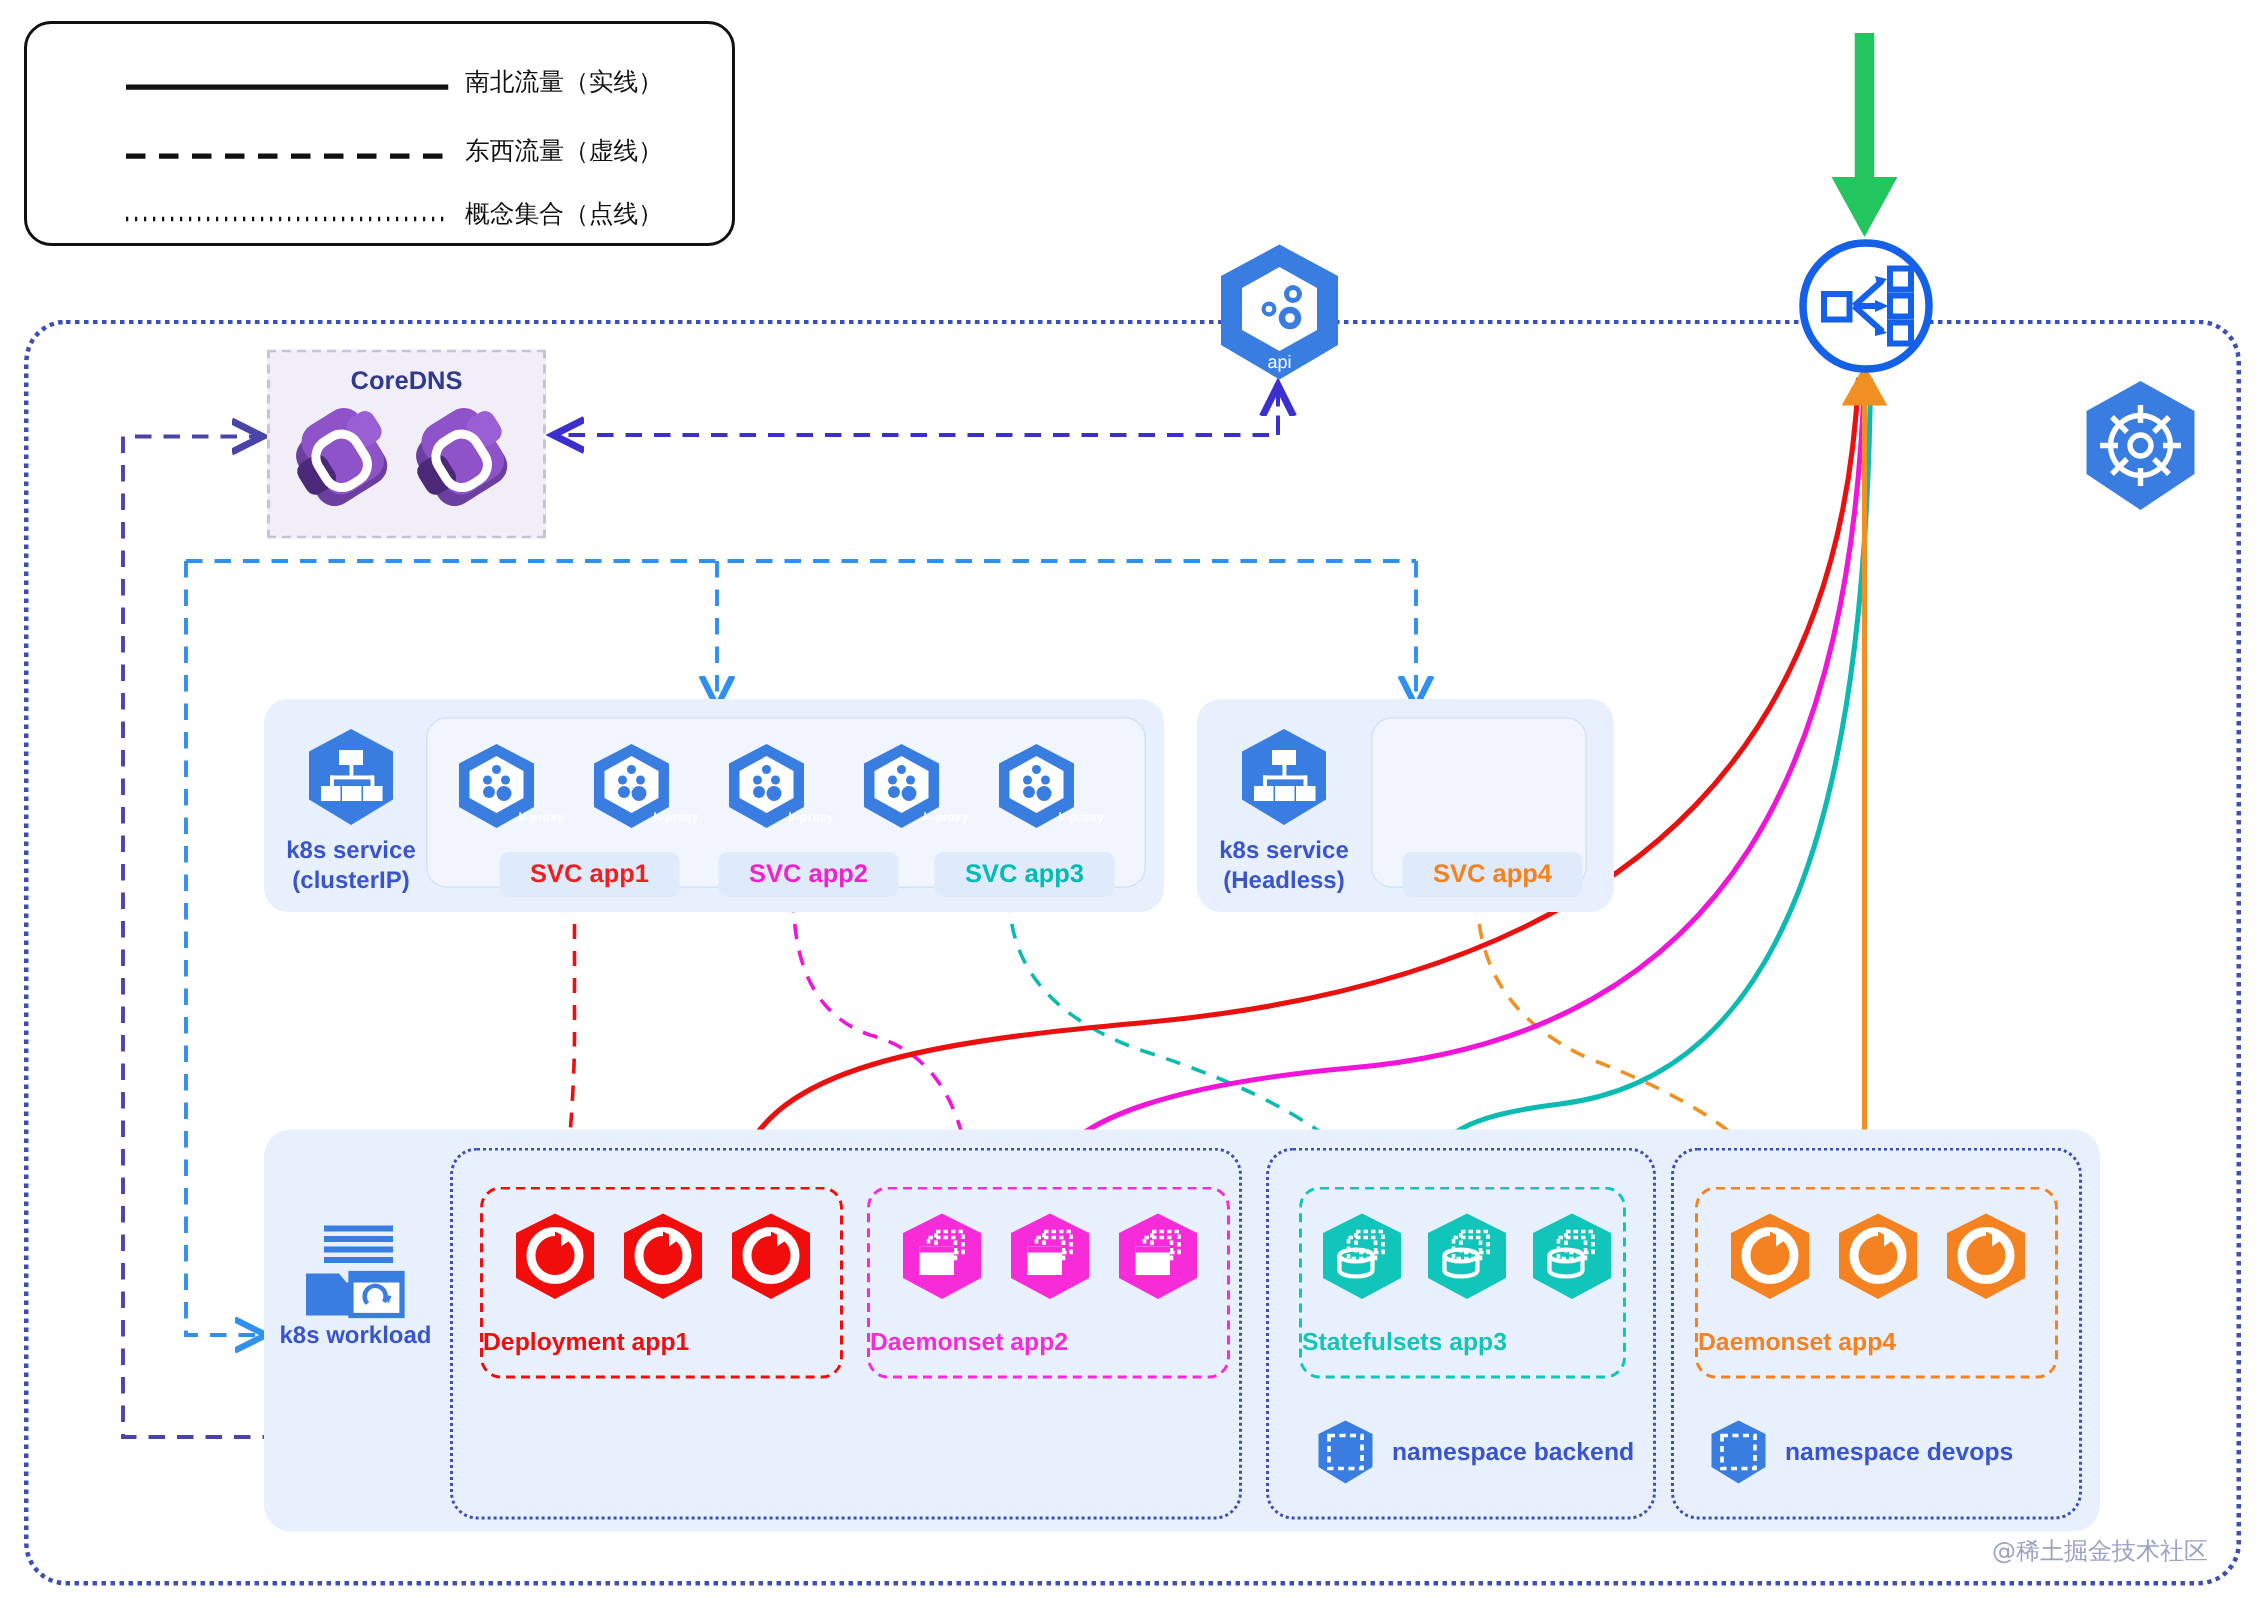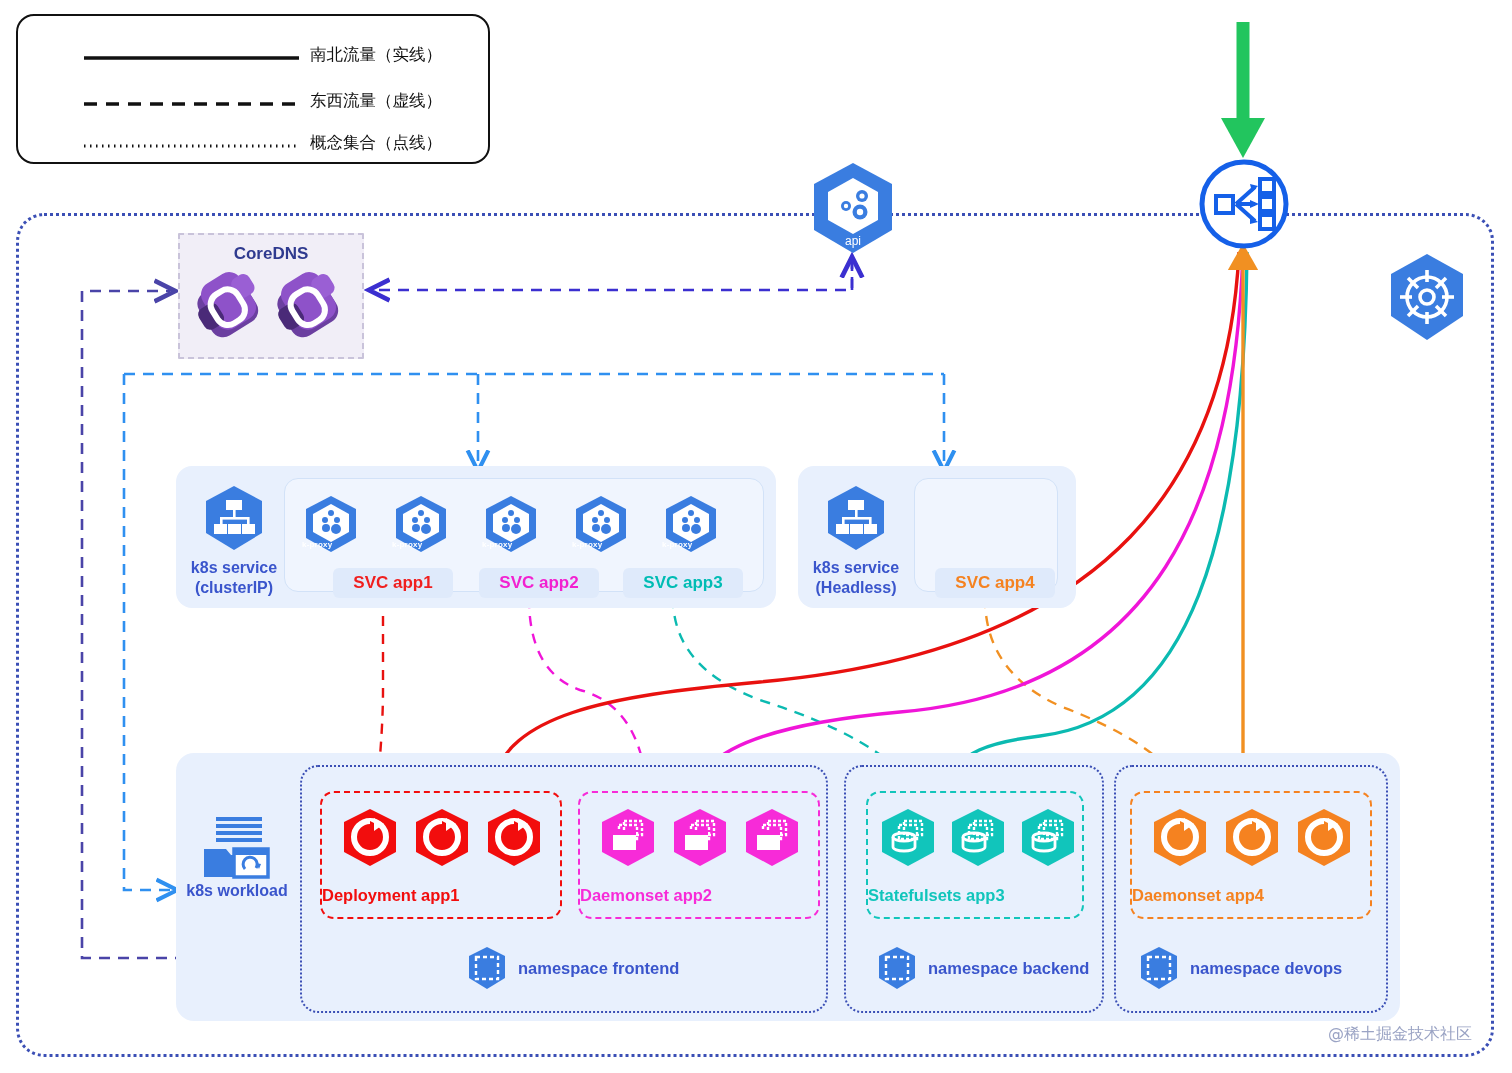--- a/index.html
+++ b/index.html
@@ -43,21 +43,21 @@
             background:#e8f0fd;border-radius:18px;z-index:3;}
   .nsbox{position:absolute;border:2.5px dotted #3b4fb5;border-radius:18px;z-index:4;}
   .appbox{position:absolute;border-radius:14px;z-index:5;}
   .applbl{position:absolute;bottom:12px;left:0;width:100%;text-align:left;
           font-size:16.5px;font-weight:bold;}
   .nslbl{position:absolute;display:flex;align-items:center;gap:10px;z-index:6;
          font-size:16.5px;font-weight:bold;color:#3a55cc;white-space:nowrap;}
 
   .hexrow{position:absolute;display:flex;align-items:center;}
   .kp{width:58px;height:62px;position:relative;}
-  .kp .cap{position:absolute;bottom:7px;left:0;width:100%;text-align:left;
+  .kp .cap{position:absolute;bottom:7px;left:16px;width:100%;text-align:right;
            color:#fff;font-size:8px;font-weight:bold;letter-spacing:.2px;}
   .watermark{position:absolute;right:40px;bottom:28px;color:#9aa3c4;font-size:16px;
              z-index:9;font-family:"DejaVu Sans",sans-serif;margin-top:20px;}
 </style>
 </head>
 <body>
 
 <div id="stage">
 
   <div id="legend">
@@ -397,27 +397,20 @@
           <g stroke="#fff" stroke-width="2.4" fill="none" stroke-dasharray="3 2">
             <rect x="26" y="14" width="18" height="14"></rect>
               <rect x="21" y="18" width="18" height="14"></rect>
           </g>
           <rect x="15" y="24" width="23" height="19" fill="#fff"></rect>
           <rect x="15" y="24" width="23" height="4" fill="#f72bd8"></rect>
         </svg>
       </div>
       <div class="applbl" style="color:#f72bd8">Daemonset app2</div>
     </div>
-    <div class="nslbl" style="left:290px;top:192px">
-      <svg width="42" height="46" viewBox="0 0 42 46">
-        <polygon points="21,2 39,11 39,33 21,44 3,33 3,11" fill="#3a7de0"></polygon>
-        <rect x="10" y="12" width="22" height="22" fill="none" stroke="#fff" stroke-width="2.4" stroke-dasharray="4 3"></rect>
-      </svg>
-      <span>namespace frontend</span>
-    </div>
 
     <div class="nsbox" style="left:668px;top:12px;width:256px;height:244px"></div>
     <div class="appbox" style="left:690px;top:38px;width:214px;height:124px;border:2px dashed #11c5bb">
       <div class="hexrow" style="left:10px;top:14px;gap:10px">
         <svg width="60" height="62" viewBox="0 0 60 62">
           <polygon points="30,2 56,15 56,45 30,59 4,45 4,15" fill="#11c5bb"></polygon>
           <g stroke="#fff" stroke-width="2.4" fill="none" stroke-dasharray="3 2">
             <rect x="26" y="14" width="18" height="14"></rect>
               <rect x="21" y="18" width="18" height="14"></rect>
           </g>

